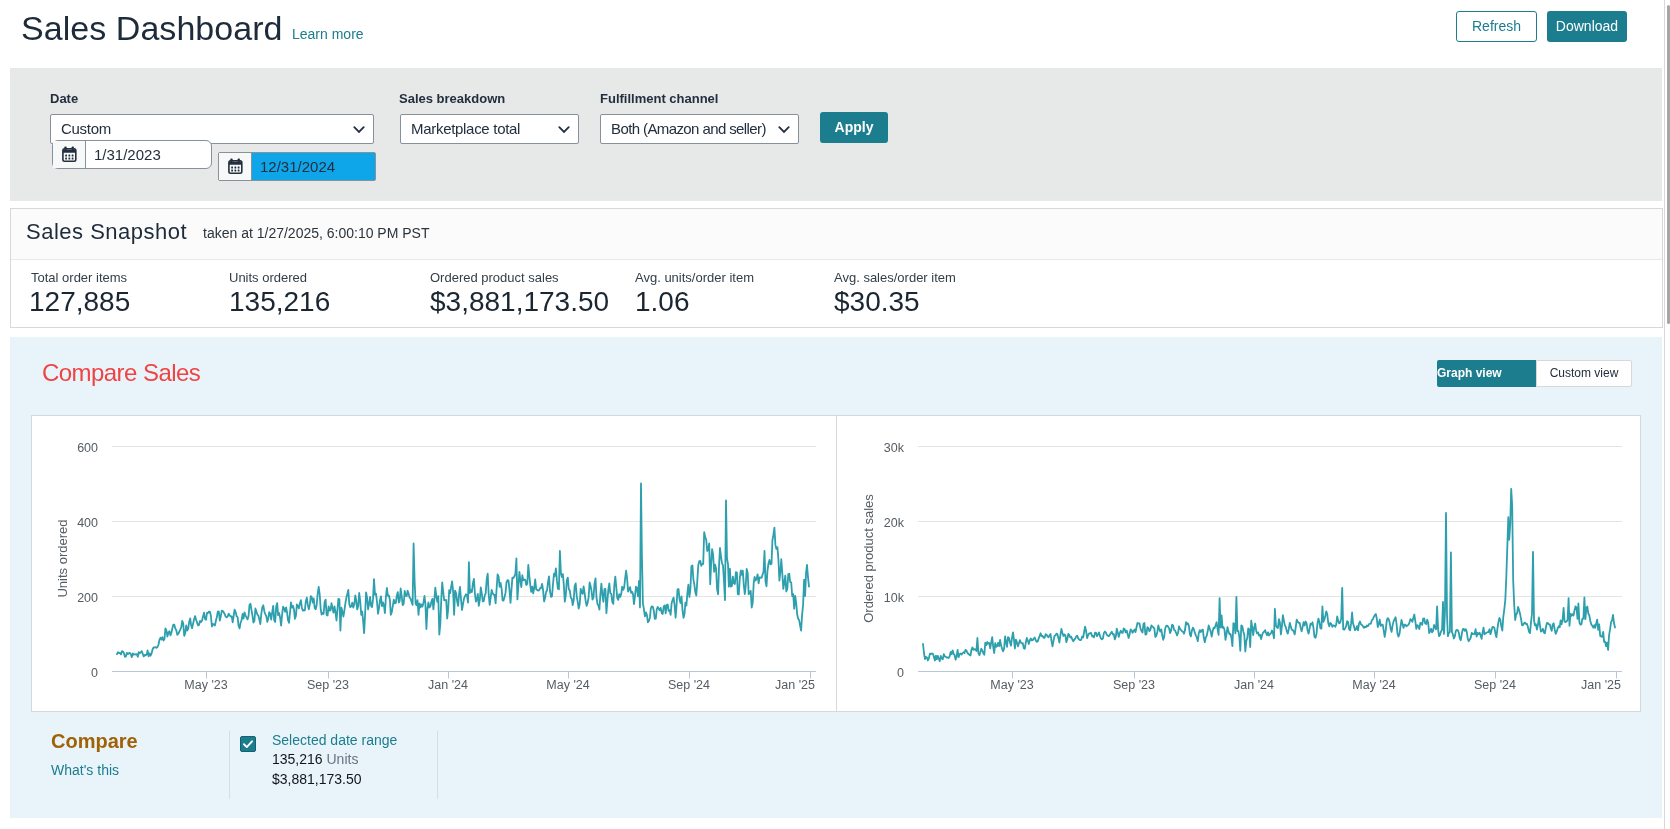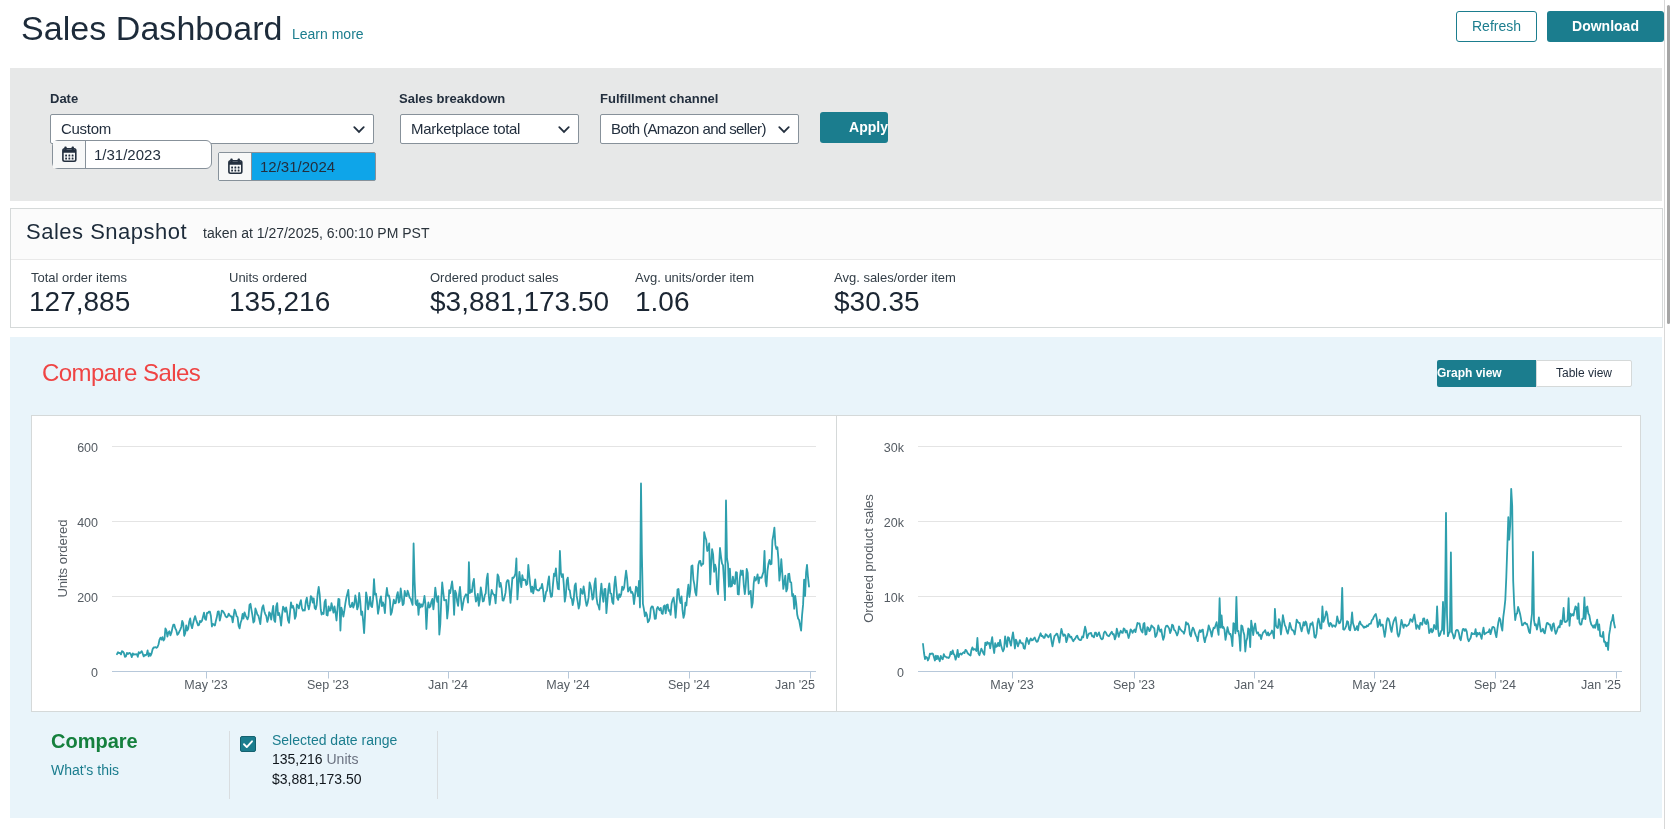--- a/index.html
+++ b/index.html
@@ -5,36 +5,36 @@
 .a{position:absolute}
 .sel{position:absolute;background:#fff;border:1px solid #87919a;border-radius:2px;font-size:15px;color:#232f3e;line-height:28px;padding-left:10px;letter-spacing:-0.3px}
 .sel svg{position:absolute;right:8px;top:11px}
 .lab{position:absolute;font-size:13px;font-weight:bold;color:#232f3e}
 </style></head>
 <body>
 
 <div class="a" style="left:21px;top:9px;font-size:34px;color:#1d2b3a;letter-spacing:0.05px">Sales Dashboard</div>
 <div class="a" style="left:292px;top:26px;font-size:14px;color:#1b7d8e">Learn more</div>
 <div class="a" style="left:1456px;top:11px;width:81px;height:31px;background:#fff;border:1px solid #1b7d8e;border-radius:3px;color:#1b7d8e;font-size:14px;line-height:29px;text-align:center">Refresh</div>
-<div class="a" style="left:1547px;top:11px;width:117px;height:31px;background:#1b7d8e;border-radius:3px;color:#fff;font-size:14px;font-weight:bold;line-height:31px;text-align:center">Download</div>
+<div class="a" style="left:1547px;top:11px;width:80px;height:31px;background:#1b7d8e;border-radius:3px;color:#fff;font-size:14px;font-weight:normal;line-height:31px;text-align:center">Download</div>
 
 <div class="a" style="left:10px;top:68px;width:1652px;height:133px;background:#e7e8e8"></div>
 <div class="lab" style="left:50px;top:91px">Date</div>
 <div class="lab" style="left:399px;top:91px">Sales breakdown</div>
 <div class="lab" style="left:600px;top:91px">Fulfillment channel</div>
 <div class="sel" style="left:50px;top:114px;width:324px;height:30px">Custom<svg width="12" height="8" viewBox="0 0 12 8">
       <path d="M1.3 1.2 L6 5.9 L10.7 1.2" fill="none" stroke="#232f3e" stroke-width="1.8" stroke-linecap="round"></path>
     </svg></div>
 <div class="sel" style="left:400px;top:114px;width:179px;height:30px">Marketplace total<svg width="12" height="8" viewBox="0 0 12 8">
       <path d="M1.3 1.2 L6 5.9 L10.7 1.2" fill="none" stroke="#232f3e" stroke-width="1.8" stroke-linecap="round"></path>
     </svg></div>
 <div class="sel" style="left:600px;top:114px;width:199px;height:30px;letter-spacing:-0.6px">Both (Amazon and seller)<svg width="12" height="8" viewBox="0 0 12 8">
       <path d="M1.3 1.2 L6 5.9 L10.7 1.2" fill="none" stroke="#232f3e" stroke-width="1.8" stroke-linecap="round"></path>
     </svg></div>
-<div class="a" style="left:820px;top:112px;width:68px;height:31px;background:#1b7d8e;border-radius:3px;color:#fff;font-size:14px;font-weight:bold;line-height:31px;text-align:right">Apply</div>
+<div class="a" style="left:820px;top:112px;width:68px;height:31px;background:#1b7d8e;border-radius:3px;color:#fff;font-size:14px;font-weight:bold;line-height:31px;text-align:center">Apply</div>
 <div class="a" style="left:52px;top:140px;width:160px;height:29px;background:#fff;border:1px solid #87919a;border-radius:6px">
   <div class="a" style="left:0;top:0;width:33px;height:27px;background:#f7f8f8;border-right:1px solid #87919a;padding:5px 0 0 8px"><svg width="17" height="17" viewBox="0 0 17 17">
         <rect x="3.4" y="0.5" width="2.2" height="4" rx="0.7" fill="#232f3e"></rect>
         <rect x="10.7" y="0.5" width="2.2" height="4" rx="0.7" fill="#232f3e"></rect>
         <rect x="1.9" y="2.7" width="12.9" height="12.6" rx="1.7" fill="none" stroke="#232f3e" stroke-width="1.6"></rect>
         <path d="M2 6.8 L2 4.4 Q2 3.5 2.9 3.5 L13.8 3.5 Q14.7 3.5 14.7 4.4 L14.7 6.8 Z" fill="#232f3e"></path>
         <rect x="4.2" y="8.6" width="1.8" height="1.8" rx="0.5" fill="#232f3e"></rect>
         <rect x="7.45" y="8.6" width="1.8" height="1.8" rx="0.5" fill="#232f3e"></rect>
         <rect x="10.7" y="8.6" width="1.8" height="1.8" rx="0.5" fill="#232f3e"></rect>
         <rect x="4.2" y="11.6" width="1.8" height="1.8" rx="0.5" fill="#232f3e"></rect>
@@ -70,21 +70,21 @@
 <div class="a" style="left:430px;top:270px;font-size:13px;color:#333e47">Ordered product sales</div>
 <div class="a" style="left:430px;top:286px;font-size:28px;color:#1b2633">$3,881,173.50</div>
 <div class="a" style="left:635px;top:270px;font-size:13px;color:#333e47">Avg. units/order item</div>
 <div class="a" style="left:635px;top:286px;font-size:28px;color:#1b2633">1.06</div>
 <div class="a" style="left:834px;top:270px;font-size:13px;color:#333e47">Avg. sales/order item</div>
 <div class="a" style="left:834px;top:286px;font-size:28px;color:#1b2633">$30.35</div>
 
 <div class="a" style="left:10px;top:337px;width:1652px;height:481px;background:#e9f4fa"></div>
 <div class="a" style="left:42px;top:359px;font-size:24px;letter-spacing:-0.55px;color:#ef4444">Compare Sales</div>
 <div class="a" style="left:1437px;top:360px;width:99px;height:27px;background:#1b7d8e;border-radius:2px 0 0 2px;color:#fff;font-size:12px;font-weight:bold;line-height:27px;text-align:left">Graph view</div>
-<div class="a" style="left:1536px;top:360px;width:96px;height:27px;background:#fff;border:1px solid #d5d9d9;border-radius:0 2px 2px 0;color:#232f3e;font-size:12px;line-height:25px;text-align:center">Table view</div>
+<div class="a" style="left:1536px;top:360px;width:96px;height:27px;background:#fff;border:1px solid #d5d9d9;border-radius:0 2px 2px 0;color:#232f3e;font-size:12px;line-height:25px;text-align:center">Custom view</div>
 
 <div class="a" style="left:31px;top:415px;width:1610px;height:297px;background:#fff;border:1px solid #d5d9d9"></div>
 <div class="a" style="left:31px;top:415px;width:805px;height:297px">
     <svg width="805" height="297" style="position:absolute;left:0;top:0">
       <line x1="81" y1="31.5" x2="785" y2="31.5" stroke="#e4e4e4" stroke-width="1"></line>
       <text x="67" y="36.5" font-size="12.5" fill="#555c63" text-anchor="end" font-family="Liberation Sans">600</text>
       <line x1="81" y1="106.5" x2="785" y2="106.5" stroke="#e4e4e4" stroke-width="1"></line>
       <text x="67" y="111.5" font-size="12.5" fill="#555c63" text-anchor="end" font-family="Liberation Sans">400</text>
       <line x1="81" y1="181.5" x2="785" y2="181.5" stroke="#e4e4e4" stroke-width="1"></line>
       <text x="67" y="186.5" font-size="12.5" fill="#555c63" text-anchor="end" font-family="Liberation Sans">200</text>
@@ -126,21 +126,21 @@
       <text x="297" y="274" font-size="12.5" fill="#555c63" text-anchor="middle" font-family="Liberation Sans">Sep '23</text>
       <text x="417" y="274" font-size="12.5" fill="#555c63" text-anchor="middle" font-family="Liberation Sans">Jan '24</text>
       <text x="537" y="274" font-size="12.5" fill="#555c63" text-anchor="middle" font-family="Liberation Sans">May '24</text>
       <text x="658" y="274" font-size="12.5" fill="#555c63" text-anchor="middle" font-family="Liberation Sans">Sep '24</text>
       <text x="784" y="274" font-size="12.5" fill="#555c63" text-anchor="end" font-family="Liberation Sans">Jan '25</text>
       <text transform="translate(36,143.5) rotate(-90)" font-size="13" fill="#555c63" text-anchor="middle" font-family="Liberation Sans">Ordered product sales</text>
       <polyline points="86.0,229.0 87.0,238.0 88.0,244.0 89.0,241.9 90.0,242.5 90.9,245.5 91.9,243.3 92.9,238.6 93.9,239.1 94.9,238.4 95.9,238.8 96.9,241.9 97.9,245.5 98.9,240.6 99.8,244.2 100.8,240.8 101.8,243.8 102.8,246.2 103.8,241.0 104.8,243.5 105.8,244.2 106.8,239.1 107.7,241.4 108.7,241.7 109.7,242.6 110.7,242.5 111.7,243.1 112.7,241.2 113.7,236.8 114.7,239.1 115.7,235.3 116.6,238.9 117.6,240.1 118.6,244.7 119.6,241.5 120.6,234.9 121.6,242.1 122.6,239.3 123.6,238.5 124.6,239.6 125.5,238.2 126.5,237.3 127.5,238.1 128.5,234.8 129.5,235.6 130.5,238.0 131.5,239.0 132.5,239.9 133.5,240.5 134.4,235.0 135.4,232.4 136.4,234.9 137.4,234.1 138.4,234.4 139.4,236.0 140.4,223.0 141.4,238.3 142.4,240.2 143.3,237.3 144.3,233.7 145.3,235.7 146.3,238.2 147.3,239.7 148.3,227.6 149.3,230.1 150.3,227.0 151.2,228.6 152.2,228.0 153.2,233.3 154.2,227.4 155.2,222.2 156.2,231.9 157.2,238.0 158.2,228.2 159.2,231.8 160.1,231.2 161.1,227.8 162.1,231.1 163.1,224.9 164.1,230.6 165.1,233.8 166.1,236.3 167.1,233.6 168.1,221.5 169.0,226.6 170.0,231.9 171.0,222.2 172.0,223.0 173.0,227.4 174.0,230.7 175.0,223.0 176.0,217.3 177.0,224.9 177.9,233.5 178.9,224.7 179.9,227.2 180.9,231.4 181.9,228.4 182.9,225.1 183.9,227.8 184.9,228.4 185.8,228.2 186.8,233.2 187.8,233.8 188.8,227.5 189.8,223.0 190.8,225.6 191.8,229.0 192.8,225.4 193.8,223.5 194.7,225.4 195.7,225.2 196.7,223.6 197.7,222.5 198.7,225.2 199.7,226.8 200.7,226.4 201.7,223.4 202.7,220.8 203.6,218.3 204.6,221.1 205.6,221.0 206.6,222.8 207.6,222.8 208.6,219.2 209.6,219.8 210.6,221.5 211.6,222.2 212.5,220.4 213.5,219.0 214.5,226.2 215.5,231.4 216.5,225.8 217.5,221.0 218.5,220.3 219.5,218.6 220.4,219.1 221.4,223.0 222.4,227.5 223.4,220.2 224.4,213.9 225.4,217.7 226.4,220.9 227.4,219.5 228.4,220.4 229.3,227.1 230.3,224.2 231.3,219.0 232.3,219.9 233.3,222.5 234.3,221.8 235.3,224.5 236.3,226.2 237.3,224.6 238.2,223.6 239.2,221.7 240.2,220.6 241.2,223.4 242.2,224.6 243.2,225.2 244.2,224.8 245.2,221.5 246.2,222.4 247.1,217.0 248.1,211.6 249.1,215.9 250.1,223.1 251.1,220.3 252.1,218.3 253.1,218.4 254.1,217.9 255.1,221.3 256.0,221.1 257.0,222.4 258.0,217.7 259.0,217.7 260.0,221.2 261.0,219.4 262.0,217.4 263.0,220.9 263.9,223.4 264.9,224.4 265.9,223.6 266.9,217.9 267.9,216.5 268.9,217.7 269.9,219.9 270.9,220.8 271.9,221.3 272.8,219.8 273.8,218.1 274.8,216.8 275.8,219.4 276.8,219.1 277.8,224.4 278.8,221.7 279.8,213.7 280.8,217.6 281.7,221.9 282.7,218.3 283.7,215.8 284.7,217.6 285.7,217.9 286.7,213.5 287.7,214.3 288.7,217.4 289.7,215.6 290.6,218.9 291.6,223.0 292.6,219.4 293.6,214.4 294.6,215.6 295.6,217.8 296.6,215.6 297.6,214.5 298.5,217.1 299.5,212.3 300.5,208.0 301.5,208.7 302.5,208.4 303.5,213.7 304.5,216.1 305.5,217.6 306.5,208.8 307.4,208.0 308.4,219.7 309.4,219.2 310.4,212.2 311.4,212.9 312.4,216.2 313.4,214.8 314.4,210.4 315.4,211.3 316.3,212.6 317.3,213.3 318.3,222.0 319.3,220.7 320.3,217.0 321.3,210.5 322.3,214.1 323.3,216.6 324.3,214.4 325.2,220.1 326.2,224.8 327.2,221.7 328.2,213.5 329.2,210.8 330.2,210.7 331.2,211.9 332.2,213.6 333.1,218.1 334.1,215.5 335.1,209.7 336.1,210.4 337.1,214.9 338.1,215.5 339.1,217.8 340.1,220.5 341.1,217.8 342.0,211.3 343.0,213.9 344.0,215.0 345.0,216.2 346.0,216.8 347.0,218.7 348.0,215.1 349.0,207.1 350.0,209.3 350.9,208.3 351.9,210.8 352.9,219.3 353.9,221.4 354.9,215.6 355.9,212.6 356.9,214.5 357.9,217.9 358.9,220.6 359.8,222.4 360.8,226.2 361.8,218.0 362.8,215.2 363.8,217.0 364.8,215.3 365.8,214.6 366.8,222.8 367.8,227.2 368.7,223.0 369.7,220.7 370.7,216.3 371.7,210.5 372.7,213.5 373.7,216.6 374.7,221.7 375.7,216.0 376.6,212.7 377.6,213.2 378.6,210.2 379.6,207.2 380.6,214.1 381.6,219.9 382.6,183.2 383.6,212.5 384.6,200.5 385.5,212.9 386.5,212.0 387.5,214.8 388.5,224.9 389.5,219.1 390.5,212.2 391.5,216.6 392.5,219.3 393.5,218.9 394.4,222.7 395.4,231.2 396.4,208.2 397.4,209.1 398.4,218.3 399.4,181.8 400.4,216.0 401.4,216.0 402.4,222.3 403.3,235.8 404.3,210.3 405.3,211.2 406.3,216.5 407.3,220.1 408.3,236.5 409.3,226.0 410.3,222.9 411.2,213.5 412.2,214.4 413.2,232.0 414.2,205.7 415.2,212.1 416.2,220.2 417.2,212.4 418.2,208.5 419.2,216.0 420.1,218.5 421.1,217.5 422.1,220.7 423.1,219.8 424.1,224.0 425.1,220.1 426.1,217.5 427.1,216.8 428.1,215.1 429.0,217.9 430.0,220.2 431.0,217.4 432.0,220.5 433.0,219.1 434.0,218.3 435.0,215.5 436.0,218.1 437.0,223.3 437.9,193.8 438.9,210.4 439.9,212.4 440.9,213.1 441.9,204.1 442.9,207.4 443.9,219.5 444.9,211.3 445.9,200.2 446.8,205.1 447.8,210.2 448.8,212.1 449.8,216.4 450.8,218.6 451.8,214.0 452.8,207.8 453.8,211.5 454.7,214.6 455.7,215.1 456.7,216.3 457.7,219.4 458.7,212.6 459.7,204.7 460.7,206.7 461.7,207.8 462.7,207.9 463.6,212.5 464.6,216.3 465.6,212.0 466.6,207.2 467.6,210.5 468.6,206.5 469.6,208.5 470.6,215.7 471.6,218.6 472.5,214.0 473.5,208.7 474.5,209.6 475.5,207.3 476.5,213.2 477.5,222.1 478.5,222.8 479.5,218.9 480.5,208.1 481.4,203.6 482.4,207.1 483.4,213.3 484.4,213.5 485.4,191.5 486.4,206.8 487.4,204.5 488.4,200.5 489.3,196.3 490.3,199.6 491.3,208.3 492.3,211.3 493.3,207.8 494.3,208.8 495.3,211.8 496.3,210.3 497.3,210.7 498.2,211.8 499.2,209.6 500.2,201.5 501.2,205.6 502.2,208.4 503.2,207.5 504.2,203.7 505.2,172.8 506.2,214.3 507.1,214.8 508.1,213.4 509.1,211.2 510.1,206.2 511.1,207.0 512.1,214.2 513.1,215.4 514.1,208.4 515.1,197.5 516.0,208.3 517.0,211.4 518.0,215.2 519.0,214.3 520.0,211.2 521.0,215.3 522.0,208.7 523.0,206.5 523.9,209.3 524.9,210.0 525.9,211.2 526.9,212.9 527.9,211.7 528.9,212.2 529.9,210.5 530.9,211.3 531.9,209.3 532.8,208.8 533.8,208.7 534.8,205.2 535.8,204.3 536.8,201.9 537.8,200.1 538.8,199.0 539.8,203.8 540.8,212.1 541.7,208.9 542.7,204.6 543.7,210.8 544.7,209.6 545.7,209.6 546.7,215.3 547.7,221.8 548.7,215.4 549.7,206.2 550.6,203.1 551.6,203.9 552.6,207.3 553.6,213.4 554.6,216.9 555.6,210.4 556.6,206.4 557.6,204.1 558.6,202.2 559.5,208.7 560.5,218.6 561.5,221.6 562.5,218.8 563.5,211.5 564.5,205.0 565.5,208.9 566.5,212.9 567.4,209.7 568.4,209.7 569.4,211.4 570.4,210.3 571.4,210.0 572.4,207.6 573.4,204.1 574.4,205.0 575.4,206.9 576.3,202.9 577.3,199.5 578.3,206.2 579.3,213.8 580.3,210.2 581.3,211.1 582.3,214.0 583.3,208.0 584.3,208.1 585.2,209.8 586.2,203.7 587.2,203.5 588.2,208.5 589.2,209.0 590.2,204.7 591.2,207.8 592.2,218.2 593.2,216.1 594.1,213.8 595.1,217.4 596.1,215.7 597.1,210.0 598.1,212.4 599.1,214.3 600.1,191.5 601.1,214.4 602.0,221.2 603.0,220.0 604.0,216.4 605.0,215.2 606.0,187.0 607.0,218.9 608.0,195.2 609.0,97.8 610.0,199.8 610.9,221.2 611.9,218.0 612.9,216.8 613.9,137.5 614.9,217.0 615.9,219.5 616.9,223.5 617.9,221.1 618.9,215.7 619.8,215.0 620.8,215.1 621.8,217.7 622.8,223.6 623.8,225.2 624.8,219.0 625.8,214.1 626.8,214.0 627.8,215.9 628.7,214.1 629.7,216.3 630.7,223.5 631.7,226.2 632.7,224.4 633.7,222.8 634.7,217.9 635.7,219.1 636.7,218.7 637.6,219.1 638.6,214.2 639.6,221.5 640.6,217.9 641.6,219.3 642.6,217.7 643.6,220.4 644.6,223.8 645.5,217.9 646.5,212.7 647.5,219.4 648.5,218.4 649.5,217.7 650.5,217.2 651.5,217.0 652.5,214.3 653.5,219.2 654.4,215.9 655.4,212.1 656.4,212.0 657.4,212.9 658.4,218.6 659.4,222.2 660.4,213.8 661.4,207.1 662.4,202.9 663.3,204.6 664.3,211.3 665.3,215.6 666.3,201.8 667.3,194.3 668.3,184.8 669.3,162.2 670.3,132.2 671.3,102.2 672.2,124.8 673.2,109.8 674.2,73.8 675.2,91.0 676.2,166.0 677.2,190.0 678.2,205.0 679.2,199.0 680.1,198.5 681.1,191.9 682.1,195.1 683.1,199.0 684.1,204.4 685.1,210.3 686.1,210.0 687.1,208.1 688.1,207.6 689.0,209.0 690.0,208.9 691.0,212.2 692.0,216.8 693.0,218.1 694.0,207.4 695.0,198.5 696.0,136.8 697.0,205.0 697.9,210.4 698.9,209.1 699.9,214.5 700.9,210.1 701.9,202.5 702.9,210.1 703.9,216.7 704.9,215.8 705.9,213.8 706.8,217.1 707.8,218.3 708.8,213.0 709.8,208.1 710.8,207.9 711.8,209.4 712.8,209.3 713.8,213.4 714.7,215.8 715.7,209.3 716.7,208.3 717.7,214.5 718.7,218.8 719.7,216.7 720.7,213.2 721.7,211.3 722.7,212.3 723.6,205.4 724.6,209.4 725.6,204.4 726.6,193.0 727.6,206.7 728.6,207.1 729.6,206.5 730.6,204.6 731.6,183.2 732.5,210.8 733.5,198.7 734.5,200.9 735.5,199.1 736.5,200.6 737.5,195.3 738.5,191.4 739.5,192.3 740.5,203.9 741.4,188.5 742.4,207.5 743.4,209.6 744.4,209.3 745.4,203.6 746.4,203.6 747.4,182.5 748.4,204.2 749.4,192.9 750.3,191.5 751.3,198.5 752.3,200.2 753.3,205.9 754.3,209.4 755.3,210.8 756.3,212.6 757.3,210.1 758.2,212.9 759.2,208.4 760.2,204.6 761.2,214.8 762.2,209.5 763.2,220.9 764.2,221.4 765.2,221.8 766.2,216.9 767.1,226.8 768.1,226.7 769.1,231.2 770.1,227.7 771.1,235.0 772.1,219.8 773.1,214.2 774.1,207.2 775.1,205.1 776.0,199.8 777.0,208.0 778.0,212.5" fill="none" stroke="#2e9fad" stroke-width="1.8" stroke-linejoin="round" stroke-linecap="round"></polyline>
     </svg>
   </div>
 
-<div class="a" style="left:51px;top:730px;font-size:20px;font-weight:bold;color:#15803d">Compare</div>
+<div class="a" style="left:51px;top:730px;font-size:20px;font-weight:bold;color:#a16207">Compare</div>
 <div class="a" style="left:51px;top:762px;font-size:14px;color:#1b7d8e">What's this</div>
 <div class="a" style="left:229px;top:731px;width:1px;height:68px;background:#d9dde0"></div>
 <div class="a" style="left:437px;top:731px;width:1px;height:68px;background:#d9dde0"></div>
 <div class="a" style="left:240px;top:736px;width:16px;height:16px;background:#1b7d8e;border:1px solid #15616f;border-radius:2px"><svg width="14" height="14" viewBox="0 0 15 15">
       <path d="M3.2 7.8 L6.2 10.8 L11.8 4.6" fill="none" stroke="#fff" stroke-width="2" stroke-linecap="round" stroke-linejoin="round"></path>
     </svg></div>
 <div class="a" style="left:272px;top:732px;font-size:14px;color:#1b7d8e">Selected date range</div>
 <div class="a" style="left:272px;top:751px;font-size:14px;color:#10161c">135,216 <span style="color:#6b7280">Units</span></div>
 <div class="a" style="left:272px;top:771px;font-size:14px;color:#10161c">$3,881,173.50</div>
 

